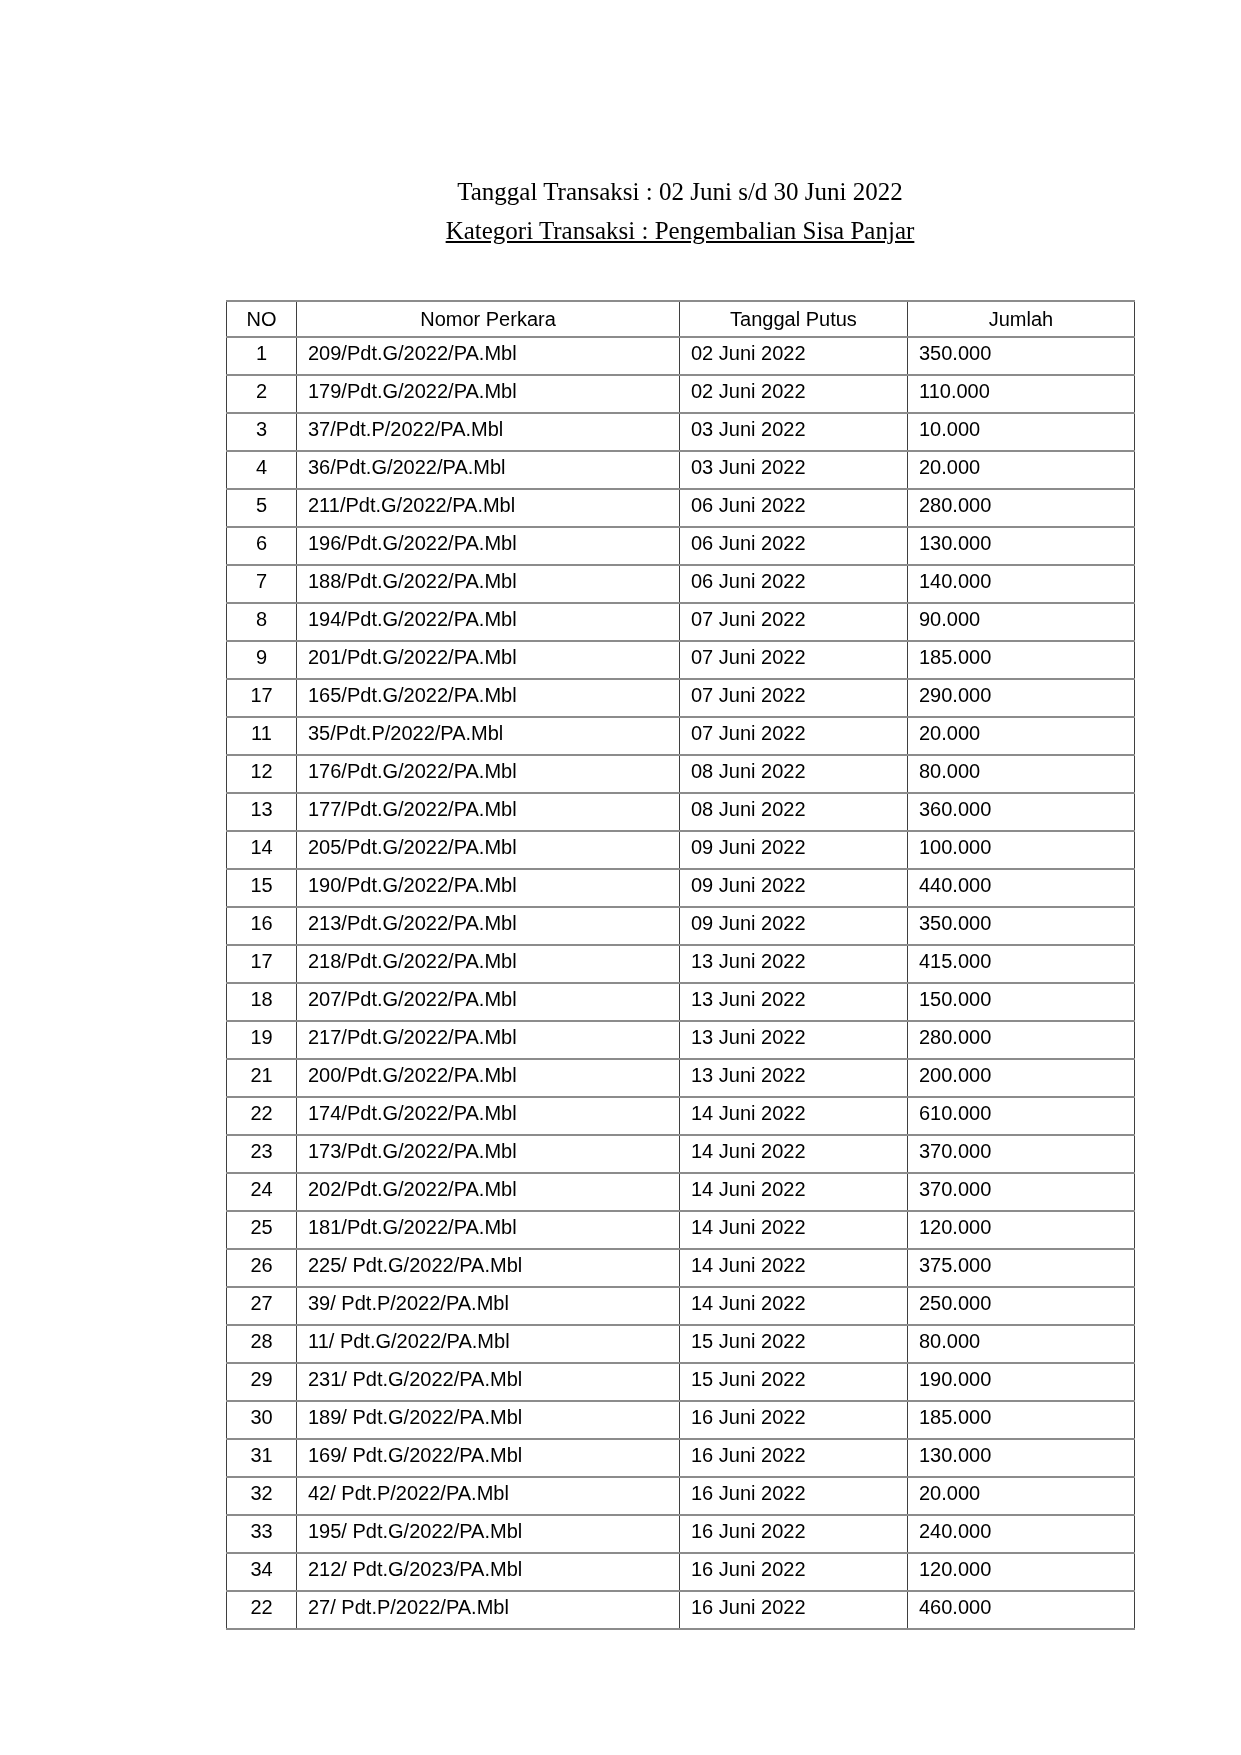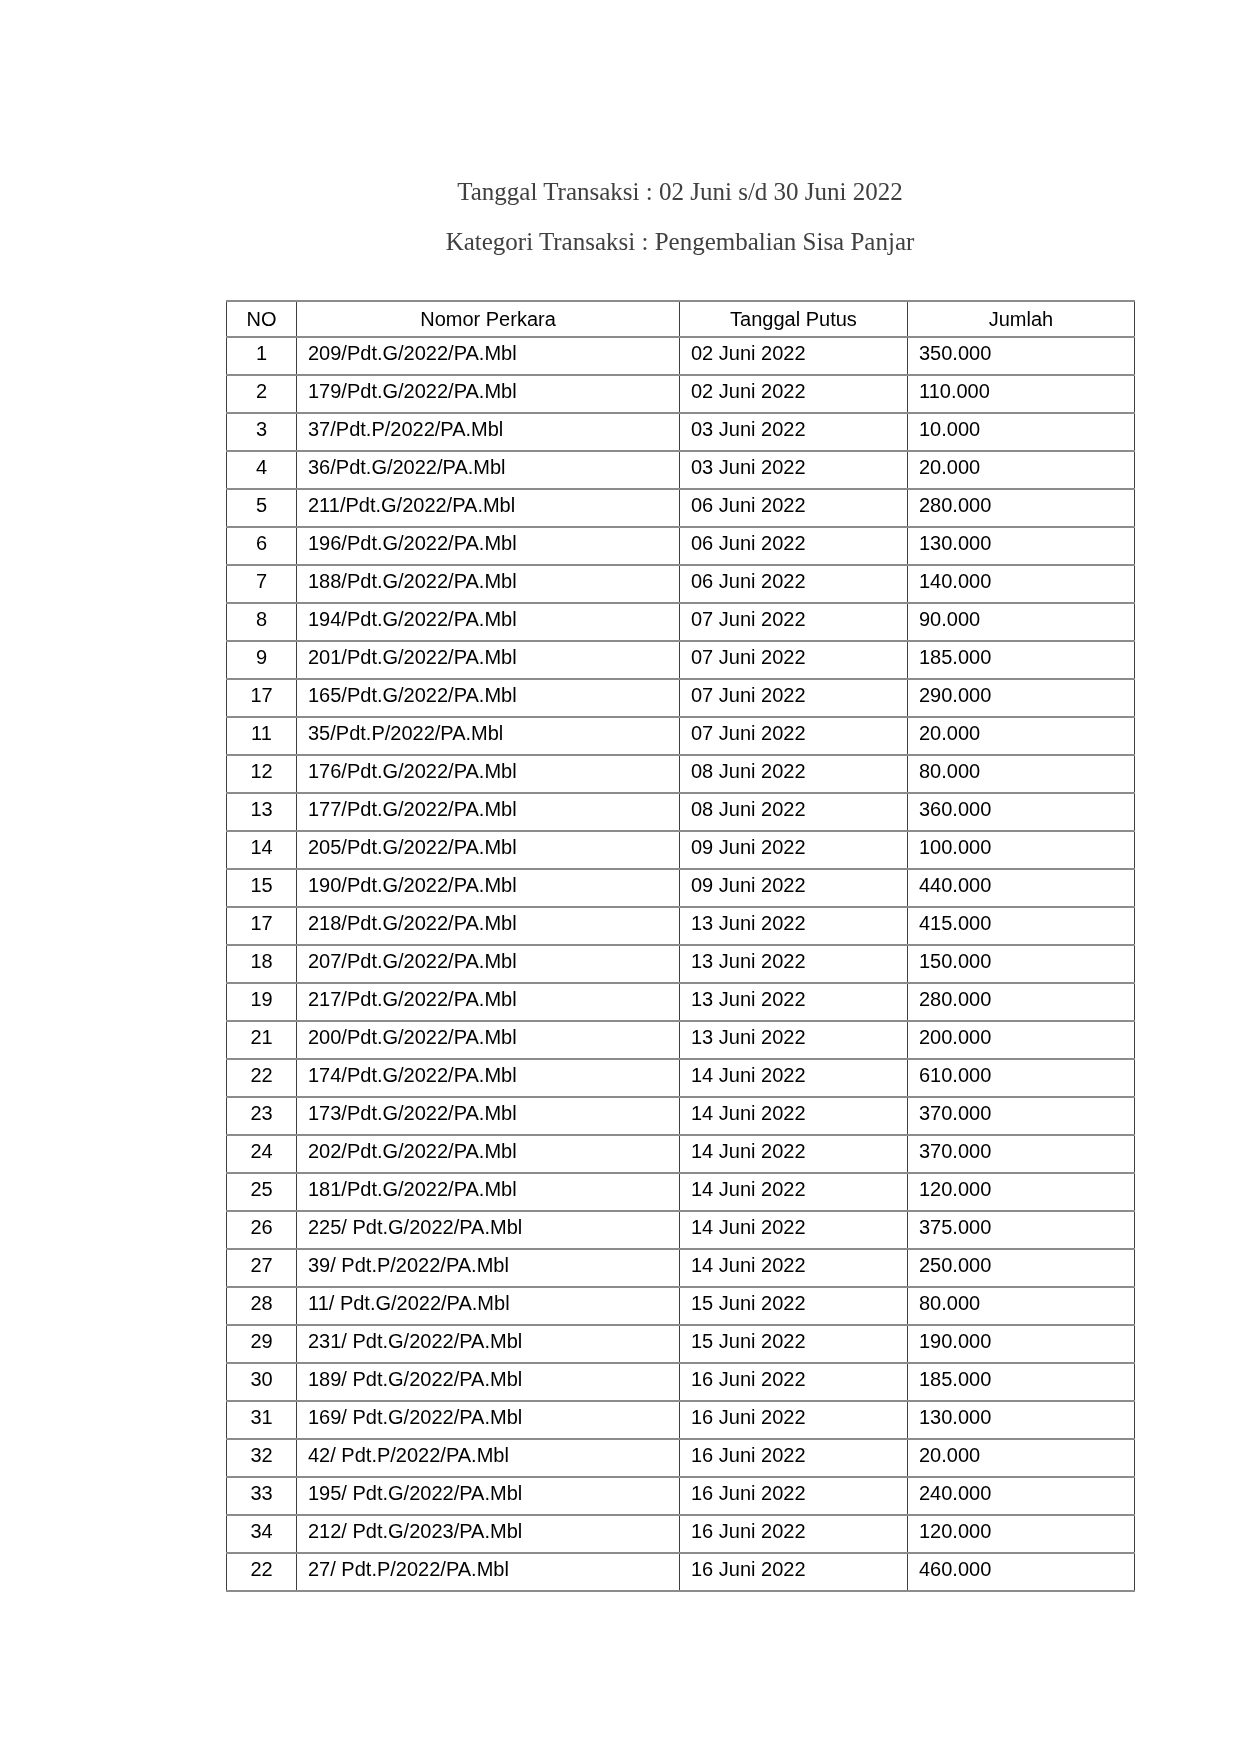--- a/index.html
+++ b/index.html
@@ -18,24 +18,25 @@
   }
   .titles {
     position: absolute;
     top: 178px;
     left: 226px;
     width: 908px;
     text-align: center;
     font-family: "Liberation Serif", "DejaVu Serif", serif;
     font-size: 25px;
     line-height: 27px;
-    color: #404040;
+    color: #000000;
   }
   .titles .line2 {
-    margin-top: 23px;
+    margin-top: 12px;
+    text-decoration: underline;
   }
   table.report {
     position: absolute;
     left: 226px;
     top: 300px;
     width: 908px;
     border-collapse: collapse;
     table-layout: fixed;
     font-family: "Liberation Sans", "DejaVu Sans", sans-serif;
     font-size: 20px;
@@ -184,20 +185,26 @@
           <td class="c2">09 Juni 2022</td>
           <td class="c3">100.000</td>
         </tr>
         <tr>
           <td class="c0">15</td>
           <td class="c1">190/Pdt.G/2022/PA.Mbl</td>
           <td class="c2">09 Juni 2022</td>
           <td class="c3">440.000</td>
         </tr>
         <tr>
+          <td class="c0">16</td>
+          <td class="c1">213/Pdt.G/2022/PA.Mbl</td>
+          <td class="c2">09 Juni 2022</td>
+          <td class="c3">350.000</td>
+        </tr>
+        <tr>
           <td class="c0">17</td>
           <td class="c1">218/Pdt.G/2022/PA.Mbl</td>
           <td class="c2">13 Juni 2022</td>
           <td class="c3">415.000</td>
         </tr>
         <tr>
           <td class="c0">18</td>
           <td class="c1">207/Pdt.G/2022/PA.Mbl</td>
           <td class="c2">13 Juni 2022</td>
           <td class="c3">150.000</td>

